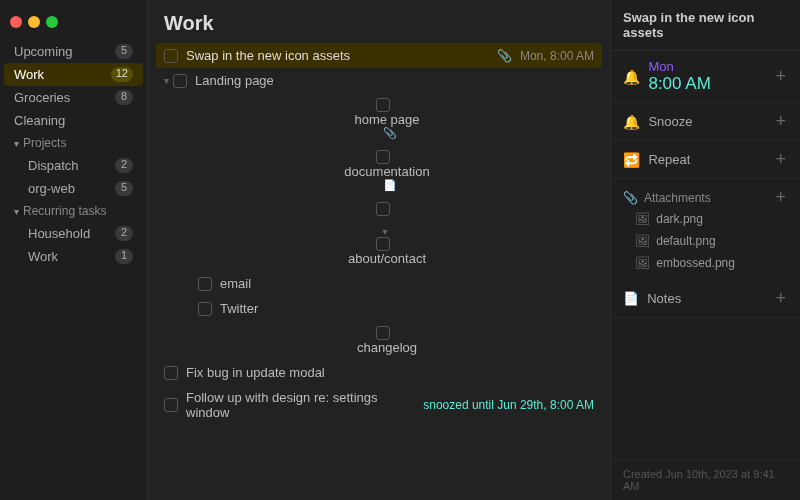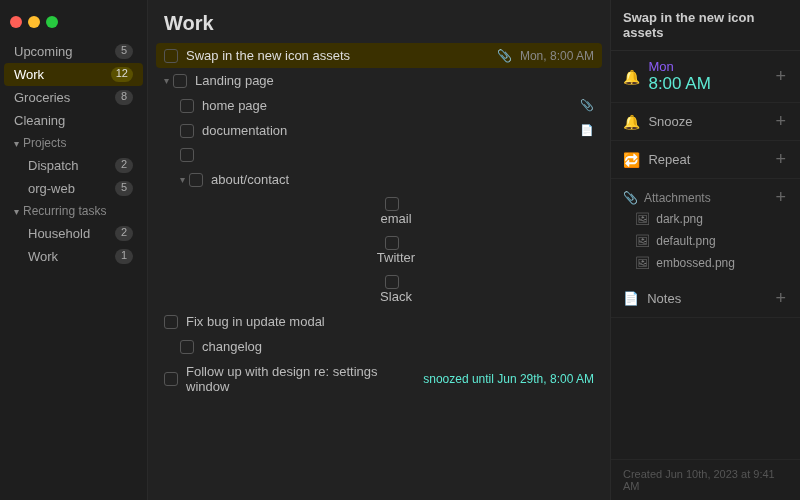--- a/index.html
+++ b/index.html
@@ -129,22 +129,22 @@
     .group-row .chevron { font-size: 10px; color: #666; margin-right: 4px; }
     .group-row .checkbox {
       width: 14px;
       height: 14px;
       border: 1px solid #555;
       border-radius: 3px;
       flex-shrink: 0;
       margin-right: 8px;
     }
     .group-row .label { font-size: 13px; }
-    .indent-1 { padding-left: 24px; }
-    .indent-2 { padding-left: 42px; flex-direction: column; }
+    .indent-1 { padding-left: 24px; flex-direction: column; }
+    .indent-2 { padding-left: 42px; }
 
     
     .right-panel {
       width: 190px;
       background: #1e1e1e;
       border-left: 1px solid #2a2a2a;
       display: flex;
       flex-direction: column;
       padding: 0;
       overflow-y: auto;
@@ -296,33 +296,29 @@
     <div class="task-row indent-2">
       <div class="checkbox"></div>
       <span class="task-label">email</span>
     </div>
 
     <div class="task-row indent-2">
       <div class="checkbox"></div>
       <span class="task-label">Twitter</span>
     </div>
 
-    <div class="task-row indent-2">
-      <div class="checkbox"></div>
-      <span class="task-label">Slack</span>
+
+    <div class="task-row indent-1">
+      <div class="checkbox"></div>
+      <span class="task-label">changelog</span>
     </div>
 
     <div class="task-row">
       <div class="checkbox"></div>
       <span class="task-label">Fix bug in update modal</span>
-    </div>
-
-    <div class="task-row indent-1">
-      <div class="checkbox"></div>
-      <span class="task-label">changelog</span>
     </div>
 
     <div class="task-row">
       <div class="checkbox"></div>
       <span class="task-label">Follow up with design re: settings window</span>
       <span class="task-date snoozed">snoozed until Jun 29th, 8:00 AM</span>
     </div>
 
   </div>
 </div>

